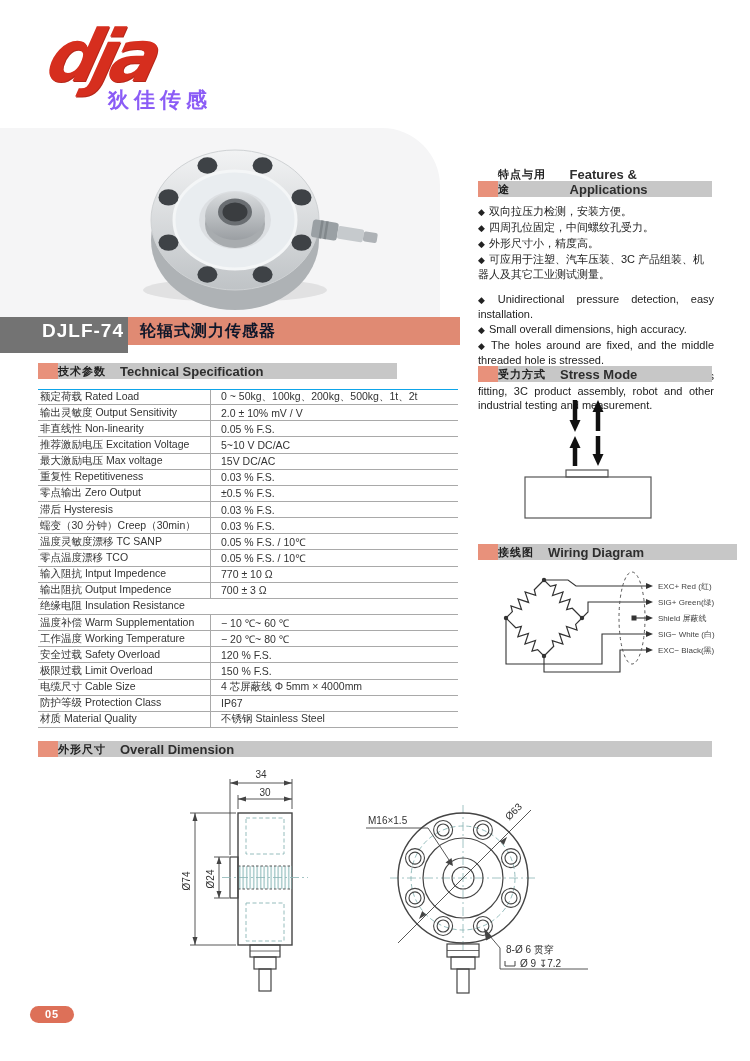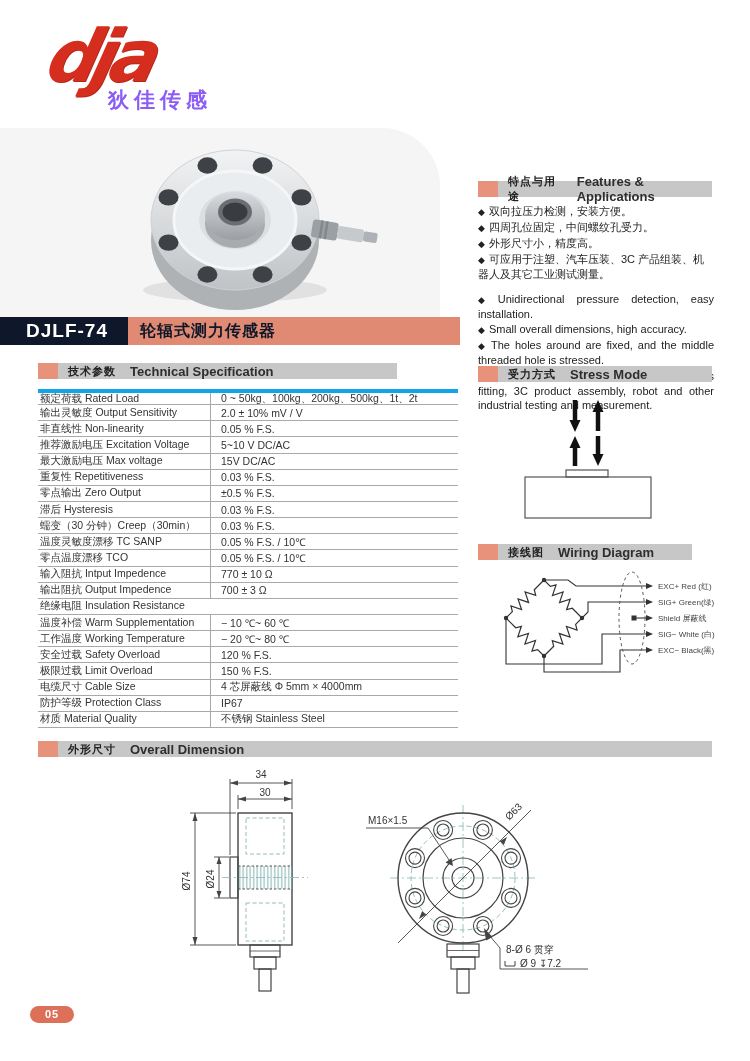--- a/index.html
+++ b/index.html
@@ -23,45 +23,45 @@
     font-size:21px; font-weight:700; color:#8b5cf6; letter-spacing:5px;
   }
   
   .photo-panel {
     position:absolute; left:0; top:128px; width:440px; height:190px;
     background:#f5f5f6; border-top-right-radius:58px;
   }
   
   .banner { position:absolute; left:0; top:317px; width:460px; height:28px; display:flex; }
   .banner-model {
-    width:128px; height:28px; background:#0f172a; color:#fff;
+    width:128px; height:36px; background:#737373; color:#fff;
     font-size:19px; font-weight:700; line-height:28px; text-align:right;
-    padding-right:20px; letter-spacing:1px;
+    padding-right:4px; letter-spacing:1px;
   }
   .banner-title {
     flex:1; height:28px; background:#e08a73; color:#0f172a;
     font-size:16px; font-weight:700; line-height:28px; padding-left:12px;
     letter-spacing:1px;
   }
   
   .sec-header { position:absolute; height:16px; display:flex; align-items:stretch; }
   .sec-square { width:20px; background:#e8917b; }
   .sec-bar {
-    flex:1; background:#c7c7c7; display:flex; align-items:center;
-    padding-left:10px; gap:14px;
+    flex:1; background:#c7c7c7; display:flex; align-items:flex-end;
+    gap:14px;
   }
   .sec-zh { font-size:11px; font-weight:700; color:#222; letter-spacing:1px; }
   .sec-en { font-size:13px; font-weight:700; color:#2e2e2e; }
   
   .spec-table { position:absolute; left:38px; top:389px; width:420px; }
   .spec-row {
     display:flex; height:16.15px; border-bottom:1px solid #a9a9a9;
     align-items:center;
   }
-  .spec-row:first-child { border-top:4px solid #0ea5e9; }
+  .spec-row:first-child { border-top:1px solid #0ea5e9; }
   .spec-label {
     width:172px; font-size:10.5px; color:#333; padding-left:2px;
     white-space:nowrap; overflow:hidden;
   }
   .spec-value {
     flex:1; font-size:10.5px; color:#333; border-left:1px solid #a9a9a9;
     padding-left:10px; height:100%; display:flex; align-items:center;
     white-space:nowrap; overflow:hidden;
   }
   
@@ -272,21 +272,21 @@
         <polygon points="91.5,58 102.5,58 97,46" stroke="none"></polygon>
       <line x1="120" y1="22" x2="120" y2="41"></line>
         <polygon points="114.5,22 125.5,22 120,10" stroke="none"></polygon>
       <line x1="120" y1="46" x2="120" y2="64"></line>
         <polygon points="114.5,64 125.5,64 120,76" stroke="none"></polygon>
     </g>
     <rect x="88" y="80" width="42" height="7" fill="none" stroke="#555" stroke-width="1.2"></rect>
     <rect x="47" y="87" width="126" height="41" fill="none" stroke="#555" stroke-width="1.2"></rect>
   </svg>
 
-  <div class="sec-header" style="left:478px; top:544px; width:214px;">
+  <div class="sec-header" style="left:478px; top:544px; width:259px;">
     <div class="sec-square"></div>
     <div class="sec-bar">
       <span class="sec-zh">接线图</span>
       <span class="sec-en">Wiring Diagram</span>
     </div>
   </div>
 
   <svg class="wiring-svg" width="258" height="115" viewBox="0 0 258 115">
     <defs>
       <path id="rz" d="M0,0 l9,0 l3,-5 l5,10 l5,-10 l5,10 l5,-10 l5,10 l3,-5 l13.7,0" fill="none" stroke="#333" stroke-width="1.2"></path>

